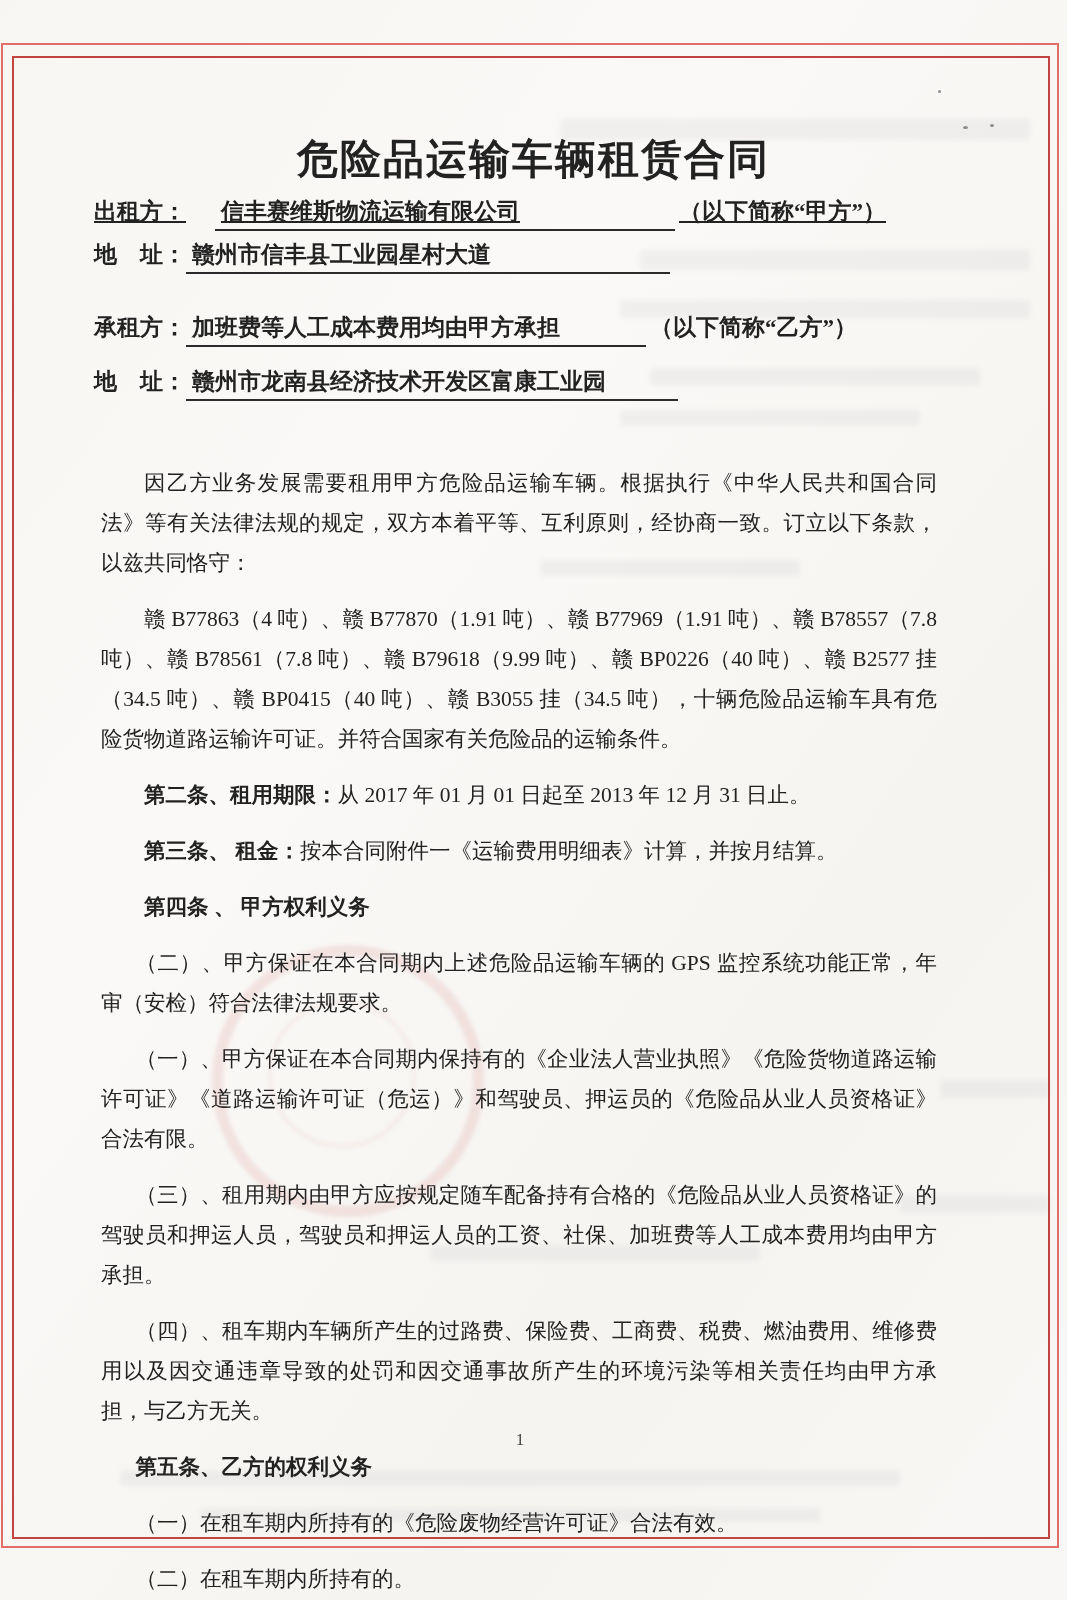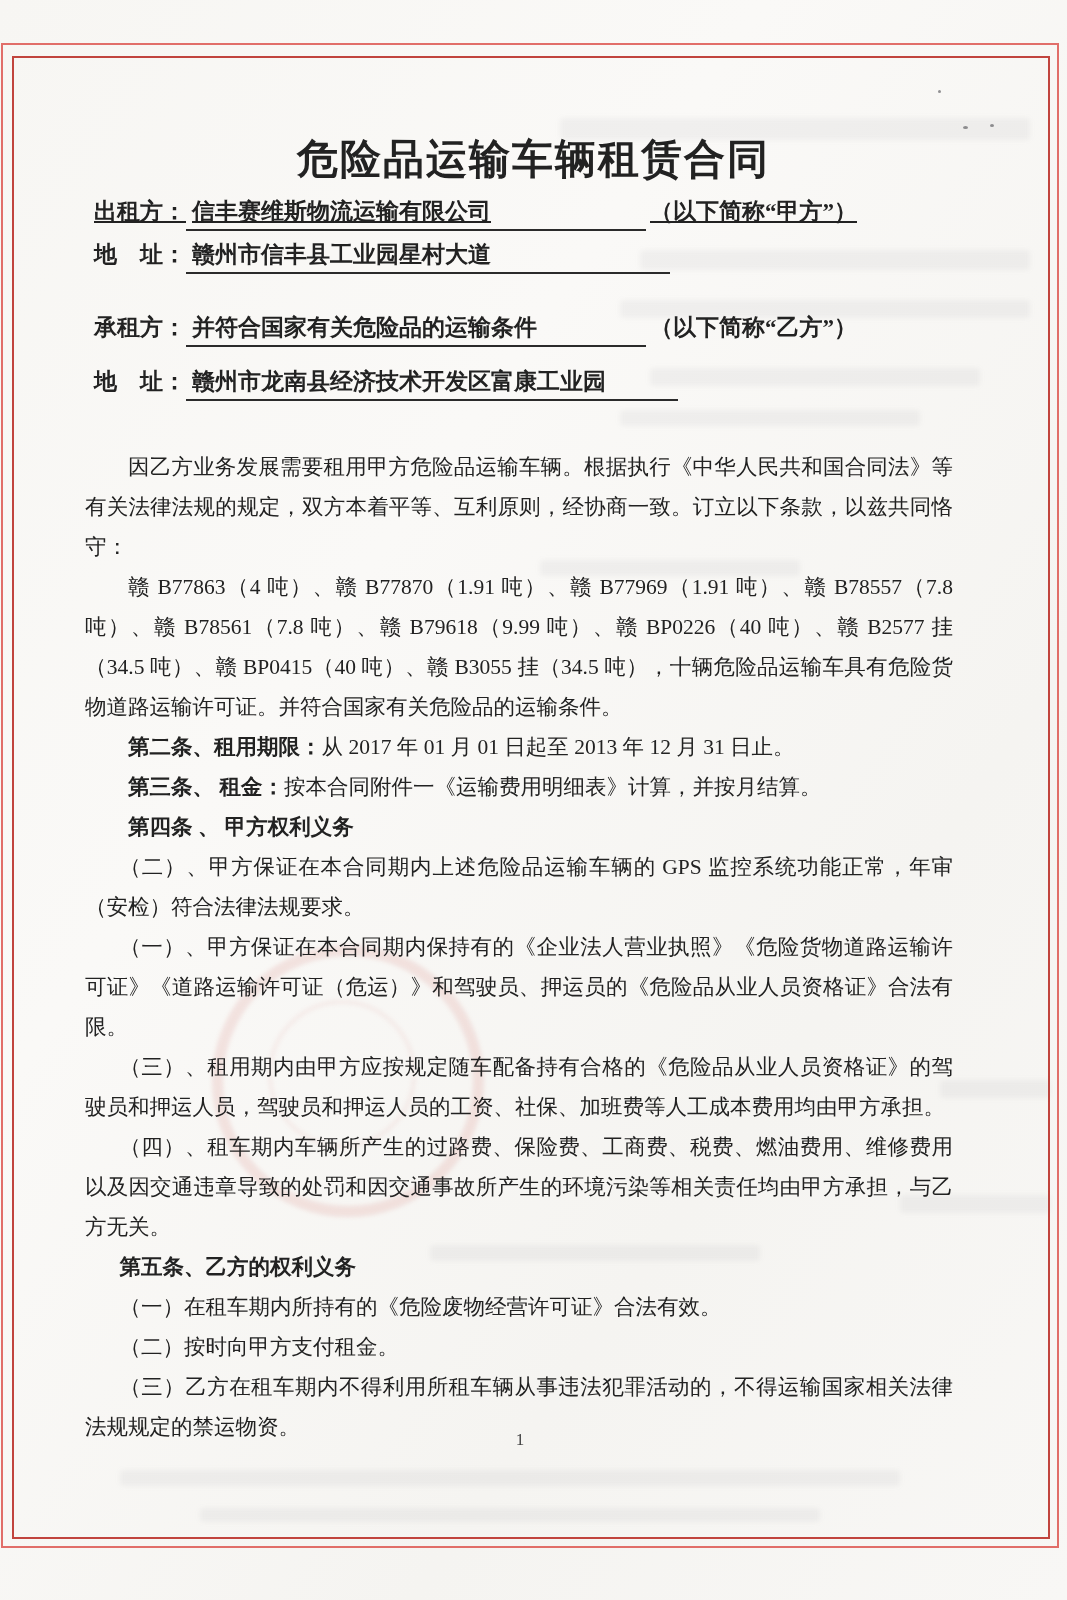--- a/index.html
+++ b/index.html
@@ -61,32 +61,32 @@
     display:flex;align-items:baseline;
     font-size:23px;font-weight:bold;white-space:nowrap;
   }
   .hlabel{flex:none;}
   .hvalue{
     flex:none;
     border-bottom:2px solid #2b2b2b;
     padding:0 4px 2px 6px;
     box-sizing:border-box;
   }
-  .w-name1{width:460px;}
+  .w-name1{width:460px;margin-left:29px;}
   .w-addr1{width:484px;}
   .w-name2{width:460px;}
   .w-addr2{width:492px;}
   .halias{flex:none;padding-left:4px;}
 
   .body-text{
     position:absolute;left:85px;top:447px;width:868px;
     font-size:21.5px;line-height:40px;
     text-align:justify;
   }
-  .para{margin:0;text-indent:2em;}
+  .para{margin:16px;text-indent:2em;}
   .para.item{text-indent:1.6em;}
   .para b{font-weight:bold;}
 
   .page-num{
     position:absolute;top:1430px;left:0;width:1040px;
     text-align:center;font-size:17px;color:#444;
   }
 </style>
 </head>
 <body>
@@ -119,37 +119,37 @@
   <span class="hlabel">出租方：</span>
   <span class="hvalue w-name1">信丰赛维斯物流运输有限公司</span>
   <span class="halias">（以下简称“甲方”）</span>
 </div>
 <div class="hrow" style="top:239px;">
   <span class="hlabel">地　址：</span>
   <span class="hvalue w-addr1">赣州市信丰县工业园星村大道</span>
 </div>
 <div class="hrow" style="top:312px;">
   <span class="hlabel">承租方：</span>
-  <span class="hvalue w-name2">并符合国家有关危险品的运输条件</span>
+  <span class="hvalue w-name2">加班费等人工成本费用均由甲方承担</span>
   <span class="halias">（以下简称“乙方”）</span>
 </div>
 <div class="hrow" style="top:366px;">
   <span class="hlabel">地　址：</span>
   <span class="hvalue w-addr2">赣州市龙南县经济技术开发区富康工业园</span>
 </div>
 
 <div class="body-text">
   <p class="para">因乙方业务发展需要租用甲方危险品运输车辆。根据执行《中华人民共和国合同法》等有关法律法规的规定，双方本着平等、互利原则，经协商一致。订立以下条款，以兹共同恪守：</p>
   <p class="para">赣 B77863（4 吨）、赣 B77870（1.91 吨）、赣 B77969（1.91 吨）、赣 B78557（7.8 吨）、赣 B78561（7.8 吨）、赣 B79618（9.99 吨）、赣 BP0226（40 吨）、赣 B2577 挂（34.5 吨）、赣 BP0415（40 吨）、赣 B3055 挂（34.5 吨），十辆危险品运输车具有危险货物道路运输许可证。并符合国家有关危险品的运输条件。</p>
   <p class="para"><b>第二条、租用期限：</b><span>从 2017 年 01 月 01 日起至 2013 年 12 月 31 日止。</span></p>
   <p class="para"><b>第三条、 租金：</b><span>按本合同附件一《运输费用明细表》计算，并按月结算。</span></p>
   <p class="para"><b>第四条 、 甲方权利义务</b></p>
   <p class="para item">（二）、甲方保证在本合同期内上述危险品运输车辆的 GPS 监控系统功能正常，年审（安检）符合法律法规要求。</p>
   <p class="para item">（一）、甲方保证在本合同期内保持有的《企业法人营业执照》《危险货物道路运输许可证》《道路运输许可证（危运）》和驾驶员、押运员的《危险品从业人员资格证》合法有限。</p>
   <p class="para item">（三）、租用期内由甲方应按规定随车配备持有合格的《危险品从业人员资格证》的驾驶员和押运人员，驾驶员和押运人员的工资、社保、加班费等人工成本费用均由甲方承担。</p>
   <p class="para item">（四）、租车期内车辆所产生的过路费、保险费、工商费、税费、燃油费用、维修费用以及因交通违章导致的处罚和因交通事故所产生的环境污染等相关责任均由甲方承担，与乙方无关。</p>
   <p class="para item"><b>第五条、乙方的权利义务</b></p>
   <p class="para item">（一）在租车期内所持有的《危险废物经营许可证》合法有效。</p>
-  <p class="para item">（二）按时向甲方支付租金。</p>
+  <p class="para item">（二）在租车期内所持有的。</p>
   <p class="para item">（三）乙方在租车期内不得利用所租车辆从事违法犯罪活动的，不得运输国家相关法律法规规定的禁运物资。</p>
 </div>
 
 <div class="page-num">1</div>
 
 </body></html>

